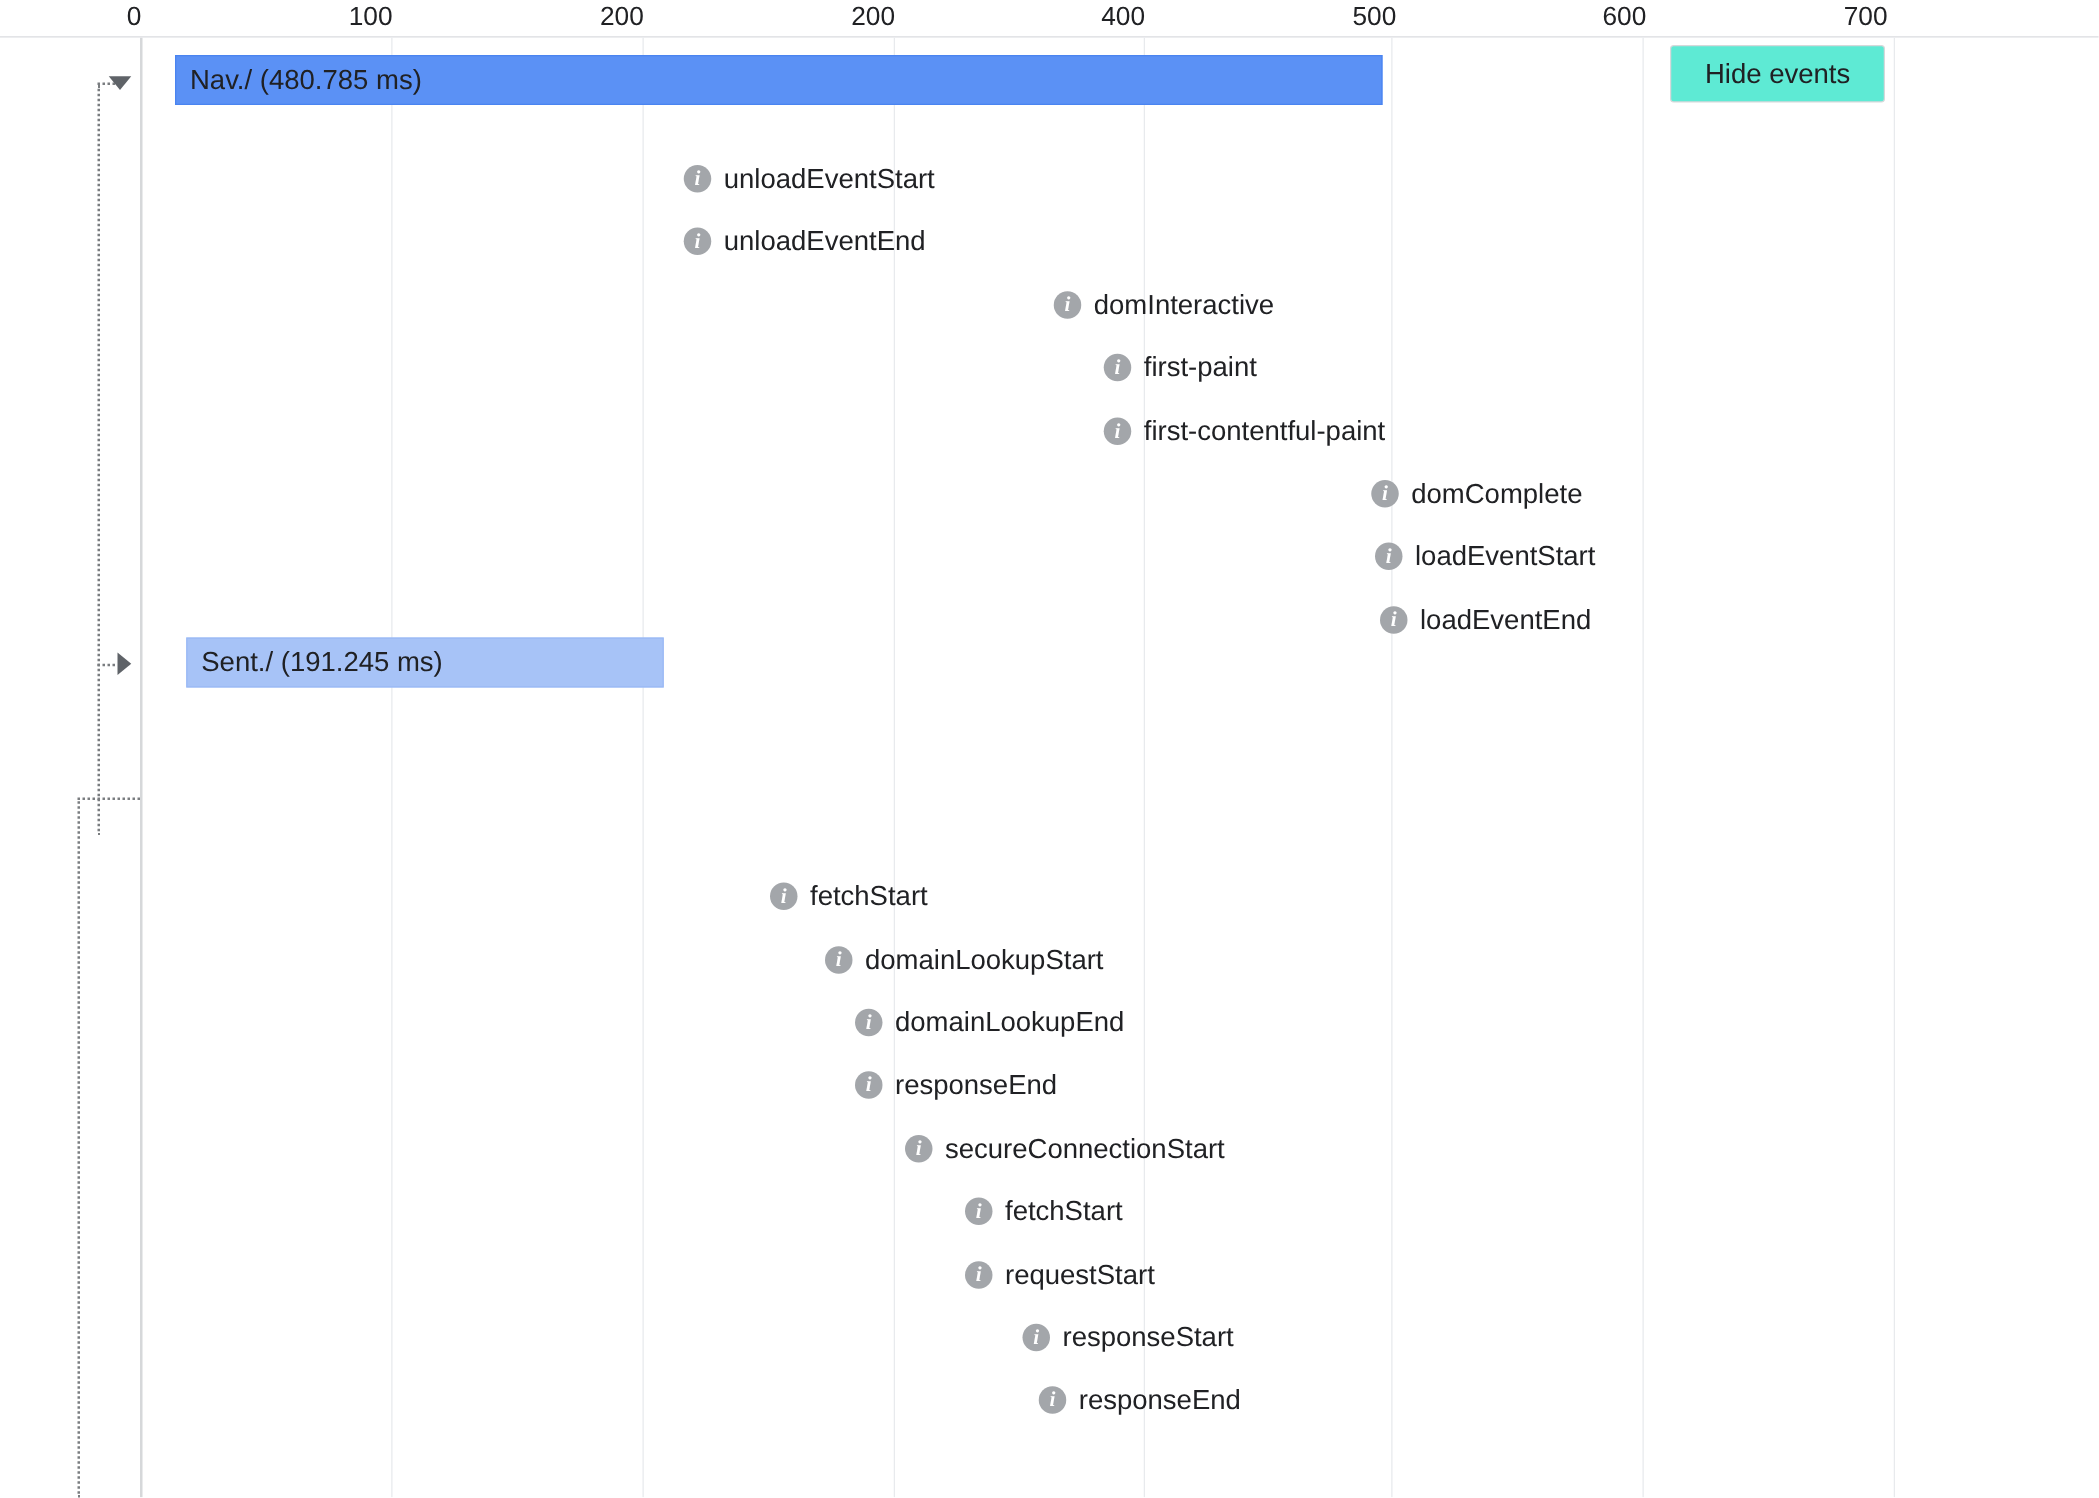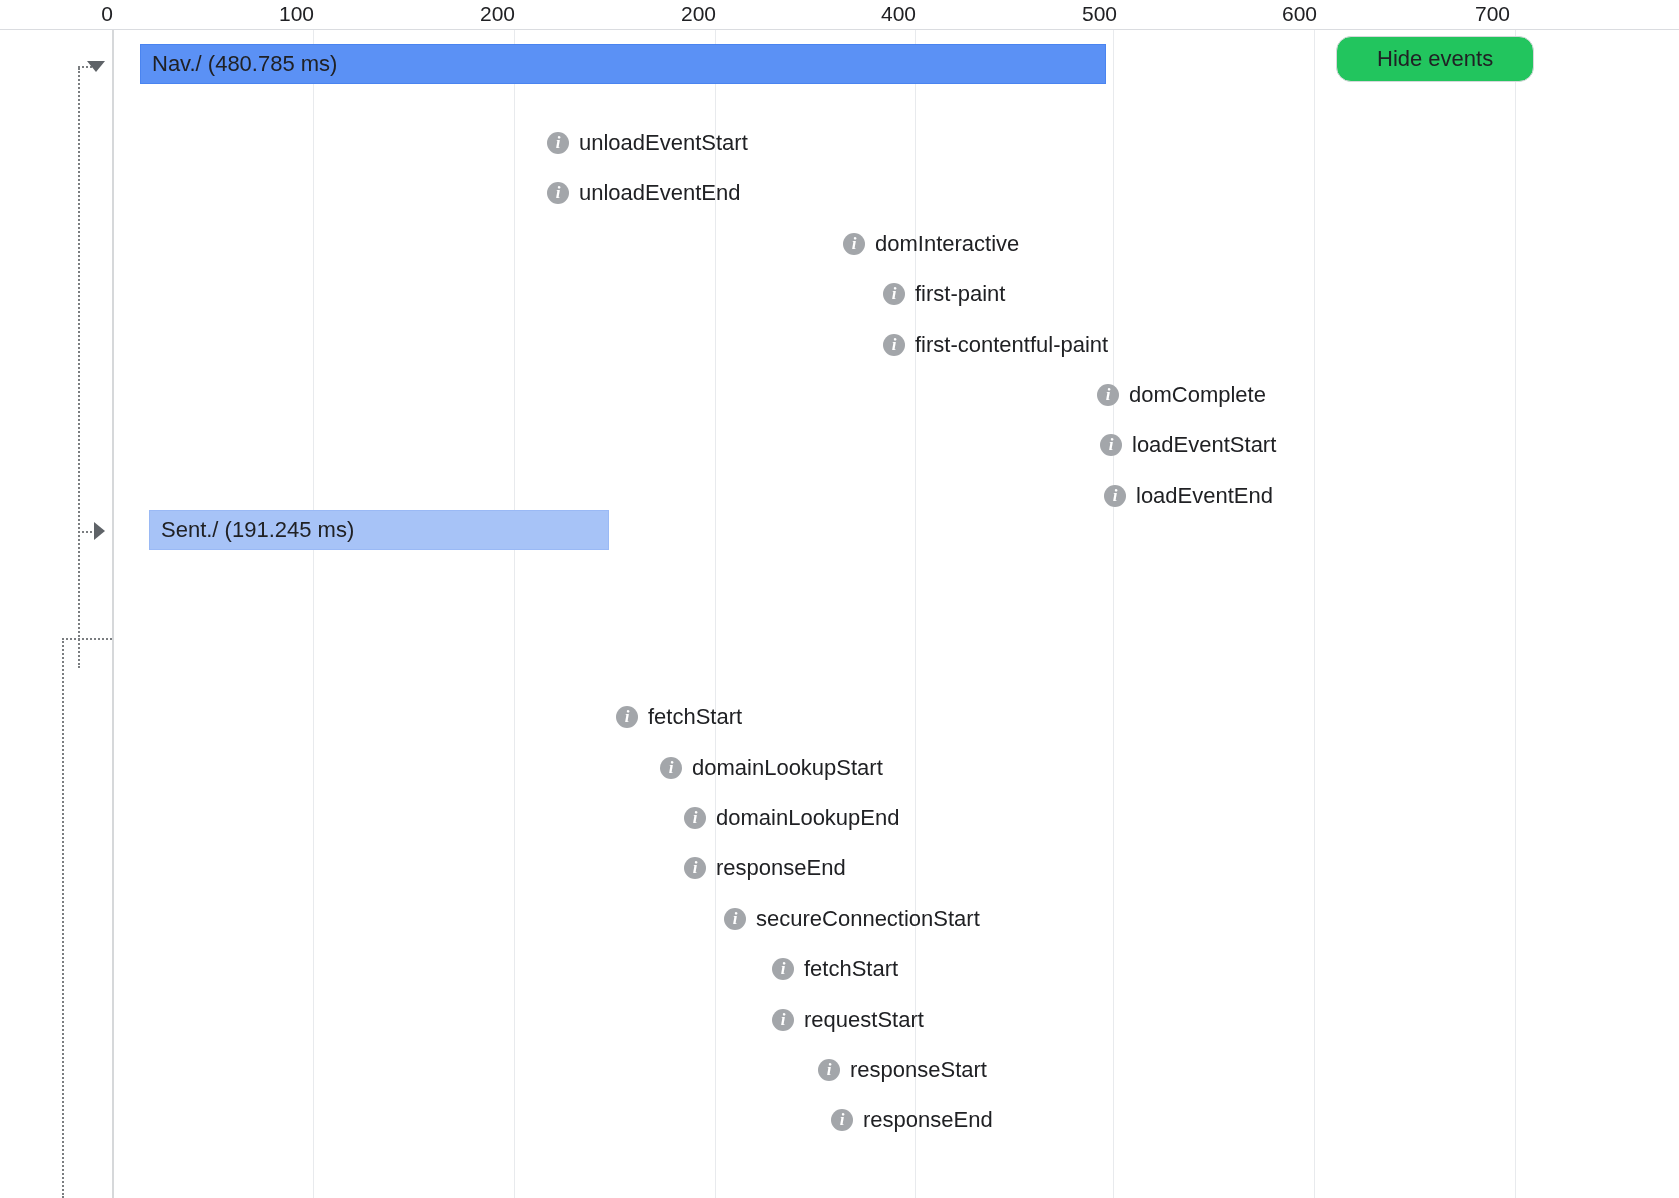--- a/index.html
+++ b/index.html
@@ -172,24 +172,24 @@
     border-right: 0;
     border-top: 9px solid transparent;
     border-bottom: 9px solid transparent;
   }
 
   
   #hide-events-button {
     position: absolute;
     left: 1336px;
     top: 36px;
-    padding: 9px 40px;
-    background: #22c55e;
+    padding: 9px 27px;
+    background: #5eead4;
     border: 1px solid #d6d8da;
-    border-radius: 15px;
+    border-radius: 3px;
     font-family: "Liberation Sans", sans-serif;
     font-size: 22px;
     line-height: 26px;
     color: #202124;
     cursor: pointer;
     white-space: nowrap;
   }
 </style>
 </head>
 <body>
@@ -300,21 +300,21 @@
   <div class="row" style="top:439px;">
     <div class="event" style="left:1076px; top:14px;">
       <span class="info-icon">
           <span class="glyph">i</span>
         </span>
       <span class="event-label">loadEventEnd</span>
     </div>
   </div>
 
   <div class="row" style="top:472px;">
-    <div class="bar sent" style="left:121px; width:460px;">
+    <div class="bar sent" style="left:121px; width:382px;">
       <span class="bar-label">Sent./ (191.245 ms)</span>
     </div>
   </div>
 
 
 
   <div class="row" style="top:660px;">
     <div class="event" style="left:588px; top:14px;">
       <span class="info-icon">
           <span class="glyph">i</span>

